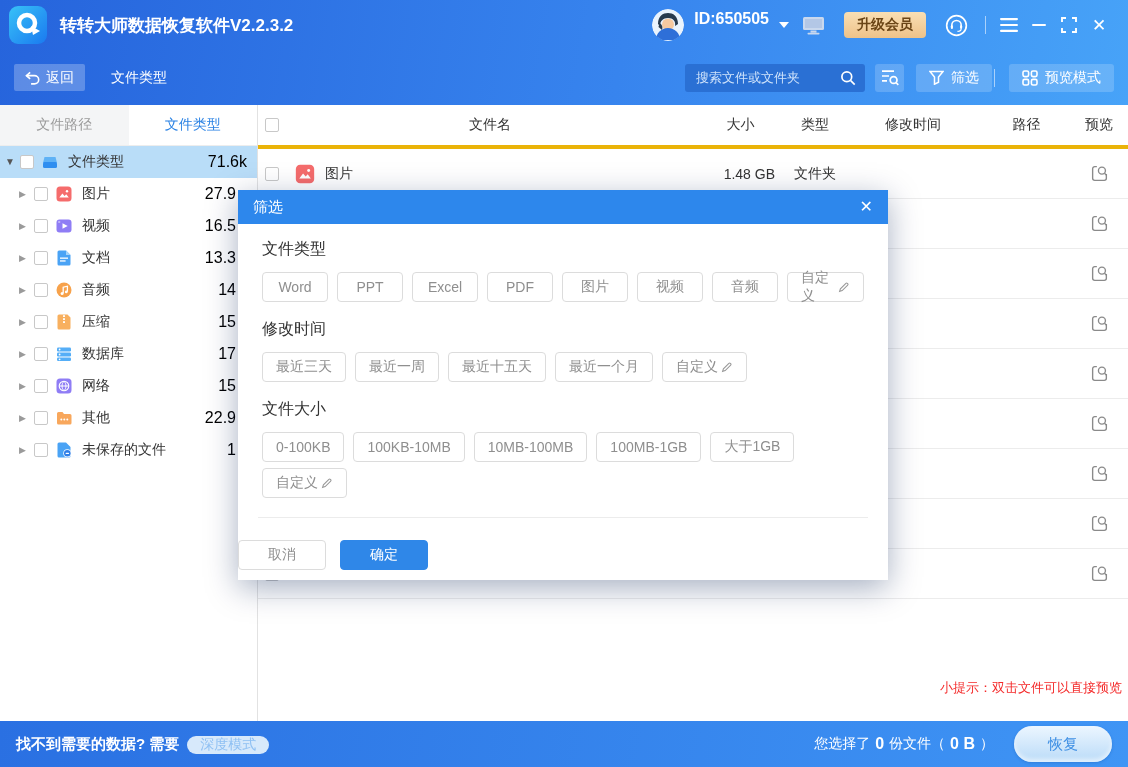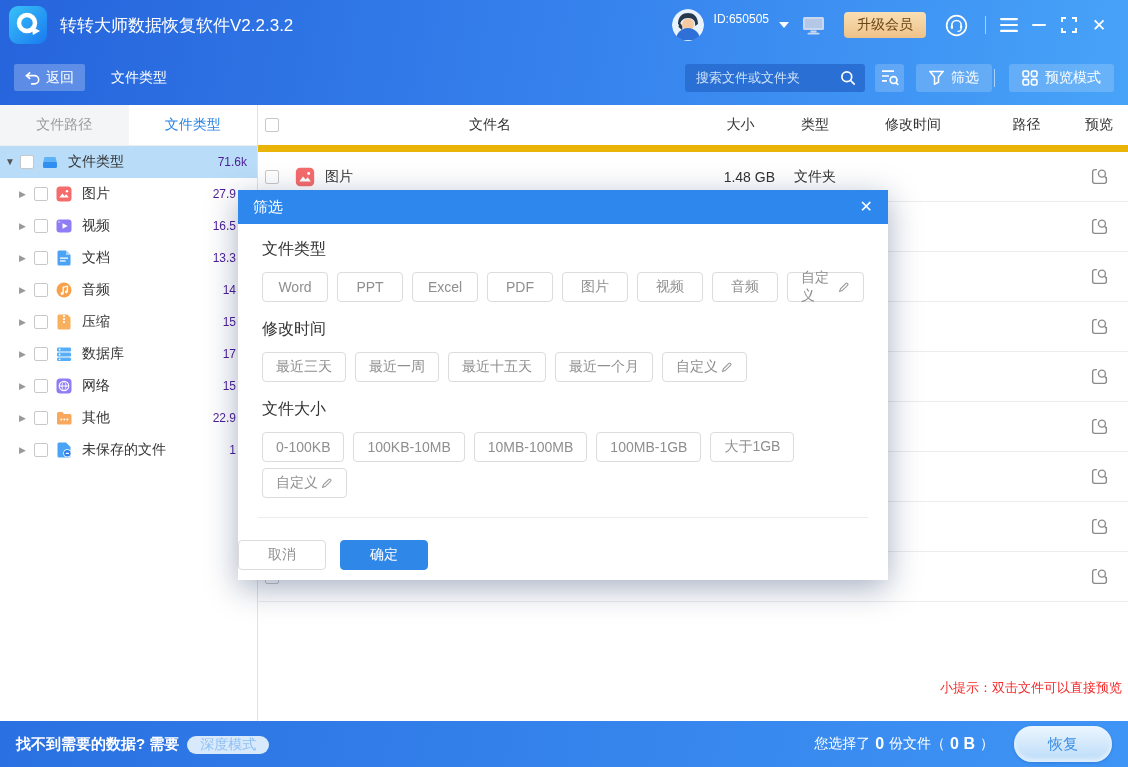--- a/index.html
+++ b/index.html
@@ -1,26 +1,26 @@
 <!DOCTYPE html>
 <html><head>
 <meta charset="utf-8">
 <style>
   html,body{margin:0;padding:0;background:#444;}
   .app{position:relative;width:1128px;height:767px;background:#fff;overflow:hidden;
        font-family:"Liberation Sans","DejaVu Sans",sans-serif;-webkit-font-smoothing:antialiased;}
   
   .header{position:absolute;top:0;left:0;right:0;height:105px;
           background:linear-gradient(100deg,#2664dc 0%,#3784ee 55%,#47a3f8 100%);}
-  .titlebar{height:50px;display:flex;align-items:center;padding:0 14px 0 8px;}
+  .titlebar{height:50px;display:flex;align-items:center;padding:0 14px 0 8px;font-weight:bold;}
   .logo{width:40px;height:40px;margin-right:12px;flex:none;}
   .app-title{color:#fff;font-size:17px;}
   .tb-right{margin-left:auto;display:flex;align-items:center;}
   .avatar{width:32px;height:32px;border-radius:50%;overflow:hidden;flex:none;}
-  .uid{color:#fff;font-size:12px;margin:0 6px 12px 10px;}
+  .uid{color:#fff;font-size:16px;margin:0 6px 12px 10px;}
   .tb-ic{display:flex;align-items:center;justify-content:center;margin:0 9px;}
   .upgrade{height:26px;padding:0 13px;border-radius:4px;display:flex;align-items:center;
            background:linear-gradient(#f9dfb4,#eec289);color:#6b4516;font-size:14px;margin:0 10px;}
   .vdiv{width:1px;height:18px;background:rgba(255,255,255,.55);margin:0 8px;}
   .winbtn{width:30px;height:30px;display:flex;align-items:center;justify-content:center;color:#fff;}
   .min-glyph{width:14px;height:2px;background:#fff;border-radius:1px;}
   .close-glyph{font-size:17px;line-height:1;}
   
   .toolbar{height:55px;display:flex;align-items:center;padding:0 14px;}
   .back-btn{height:27px;padding:0 11px;background:rgba(255,255,255,.25);border-radius:2px;
@@ -43,26 +43,26 @@
   .tab.active{background:#fff;color:#2a82e4;}
   .tree-row{height:32px;display:flex;align-items:center;font-size:14px;color:#333;}
   .tree-row.root{padding-left:5px;}
   .tree-row.child{padding-left:19px;}
   .tree-row.selected{background:#b9ddf8;}
   .caret{width:15px;flex:none;color:#9a9a9a;font-size:9px;line-height:1;}
   .tree-row.root .caret{color:#555;font-size:10px;}
   .cb{width:14px;height:14px;border:1px solid #c8c8c8;border-radius:2px;background:#fff;flex:none;margin-right:7px;box-sizing:border-box;}
   .ticon{width:20px;height:18px;margin-right:7px;flex:none;display:flex;align-items:center;}
   .tlabel{flex:1;white-space:nowrap;overflow:hidden;}
-  .tcount{font-size:12px;color:#4c1d95;white-space:nowrap;}
+  .tcount{font-size:16px;color:#000000;white-space:nowrap;}
   .tree-row.root .tcount{padding-right:10px;}
   .tree-row.child .tcount{padding-right:21px;}
   
   .main{position:absolute;top:105px;left:258px;right:0;bottom:46px;background:#fff;}
-  .thead{height:40px;display:flex;align-items:center;border-bottom:7px solid #eab308;font-size:14px;color:#333;}
+  .thead{height:40px;display:flex;align-items:center;border-bottom:4px solid #eab308;font-size:14px;color:#333;}
   .trow{height:50px;display:flex;align-items:center;border-bottom:1px solid #ececec;font-size:14px;color:#333;box-sizing:border-box;}
   .c-cb{width:28px;display:flex;justify-content:center;flex:none;}
   .c-name{width:408px;flex:none;display:flex;align-items:center;gap:9px;padding-left:8px;box-sizing:border-box;}
   .thead .c-name{justify-content:center;padding-left:0;}
   .c-size{width:93px;flex:none;text-align:right;padding-right:12px;box-sizing:border-box;}
   .thead .c-size{text-align:center;padding-right:0;}
   .c-type{width:56px;flex:none;text-align:center;}
   .c-mod{width:140px;flex:none;text-align:center;}
   .c-path{width:87px;flex:none;text-align:center;}
   .c-prev{width:58px;flex:none;display:flex;justify-content:center;}

